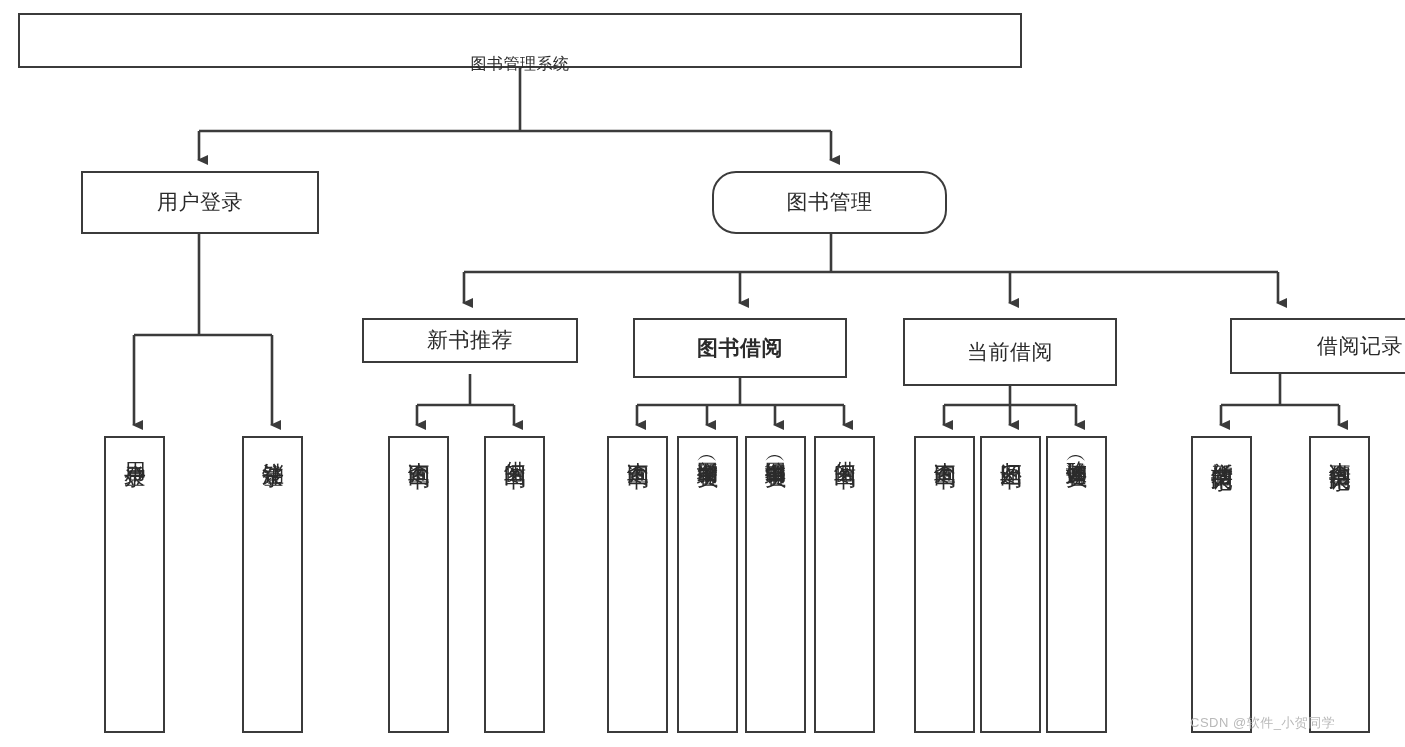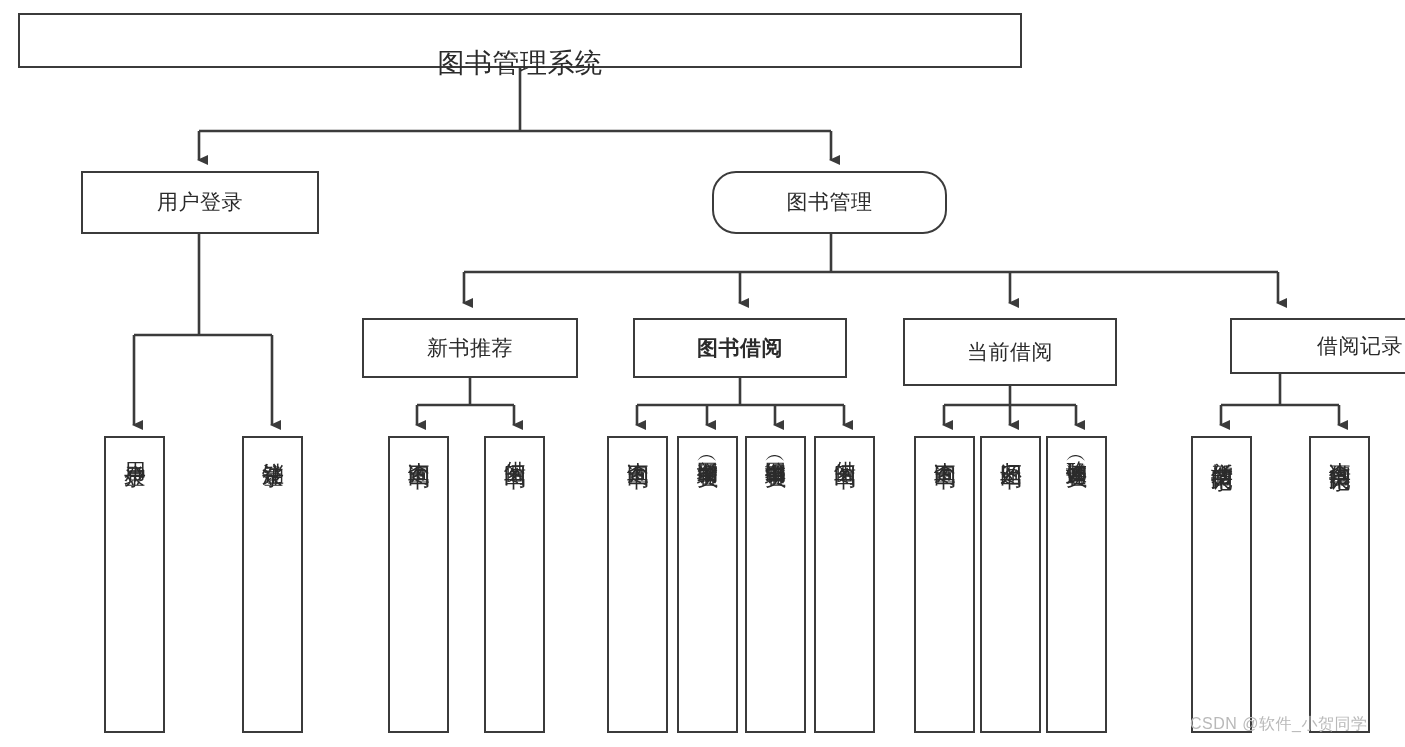--- a/index.html
+++ b/index.html
@@ -42,21 +42,21 @@
     text-align: center;
     white-space: nowrap;
     line-height: 1.08;
   }
   
   .h-node .node-label {
     font-size: 21px;
     letter-spacing: 0.5px;
   }
   .root-node .node-label {
-    font-size: 27px;
+    font-size: 16px;
     margin-top: 47px;
   }
   
   .v-node {
     align-items: flex-start;
     padding-top: 6px;
   }
   .v-node .node-label {
     writing-mode: vertical-rl;
     text-orientation: upright;
@@ -69,21 +69,21 @@
     font-size: 21px;
     letter-spacing: 1px;
   }
   .v-node.tight .node-label {
     padding-top: 0px;
   }
   .watermark {
     position: absolute;
     left: 1190px;
     top: 714px;
-    font-size: 16px;
+    font-size: 13px;
     color: #b9b9b9;
     letter-spacing: 0.5px;
     z-index: 3;
     white-space: nowrap;
   }
 </style>
 </head>
 <body>
 
 <div id="diagram-root">
@@ -142,21 +142,21 @@
     <span class="node-label">图书管理系统</span>
   </div>
 
   <div class="node h-node" style="left:81px; top:171px; width:238px; height:63px;">
     <span class="node-label">用户登录</span>
   </div>
   <div class="node h-node" style="left:712px; top:171px; width:235px; height:63px;border-radius:24px;">
     <span class="node-label">图书管理</span>
   </div>
 
-  <div class="node h-node" style="left:362px; top:318px; width:216px; height:60px;align-items:center;">
+  <div class="node h-node" style="left:362px; top:318px; width:216px; height:45px;align-items:center;">
     <span class="node-label">新书推荐</span>
   </div>
   <div class="node h-node" style="left:633px; top:318px; width:214px; height:60px;font-weight:bold;">
     <span class="node-label">图书借阅</span>
   </div>
   <div class="node h-node" style="left:903px; top:318px; width:214px; height:68px;">
     <span class="node-label">当前借阅</span>
   </div>
   <div class="node h-node" style="left:1230px; top:318px; width:260px; height:56px;">
     <span class="node-label">借阅记录</span>

